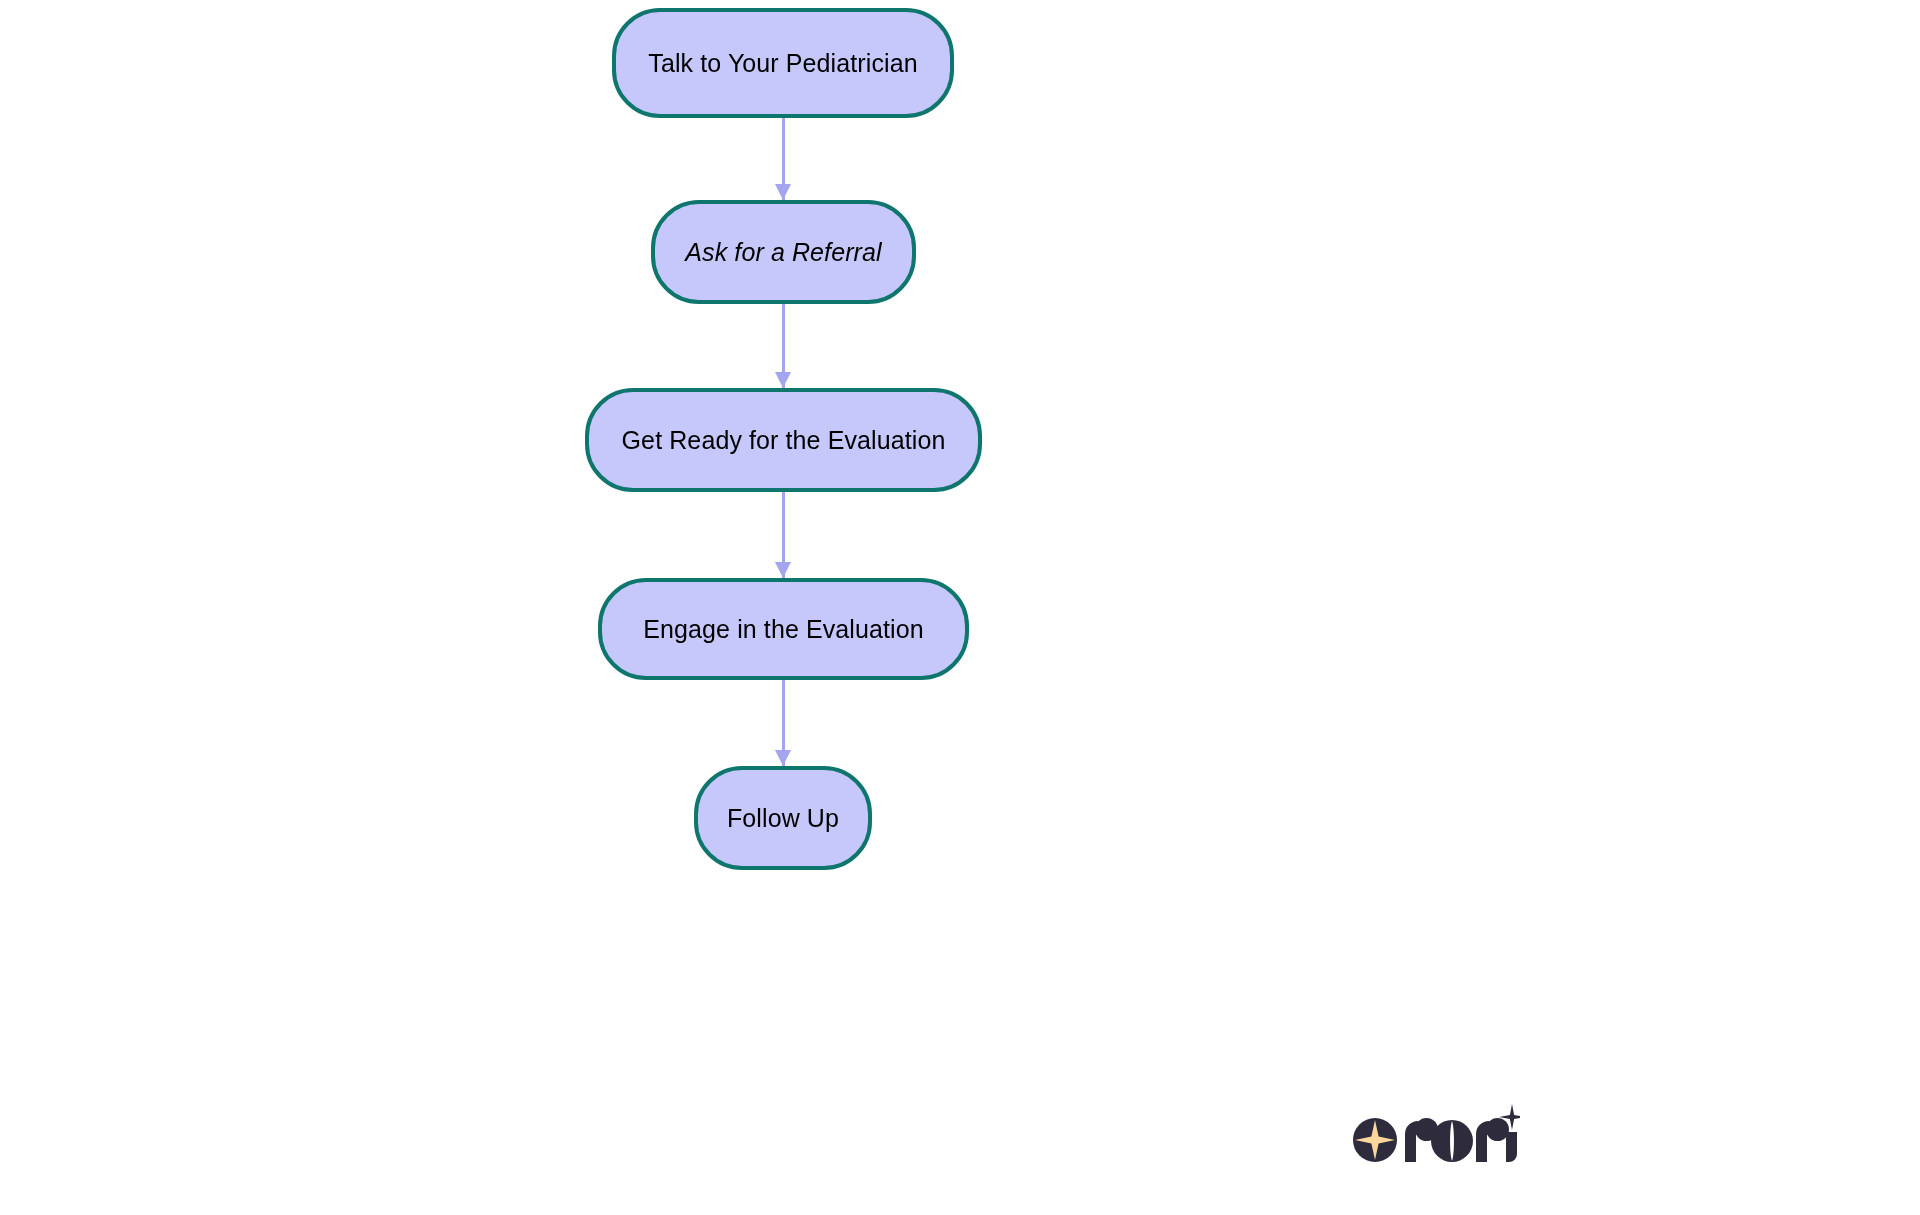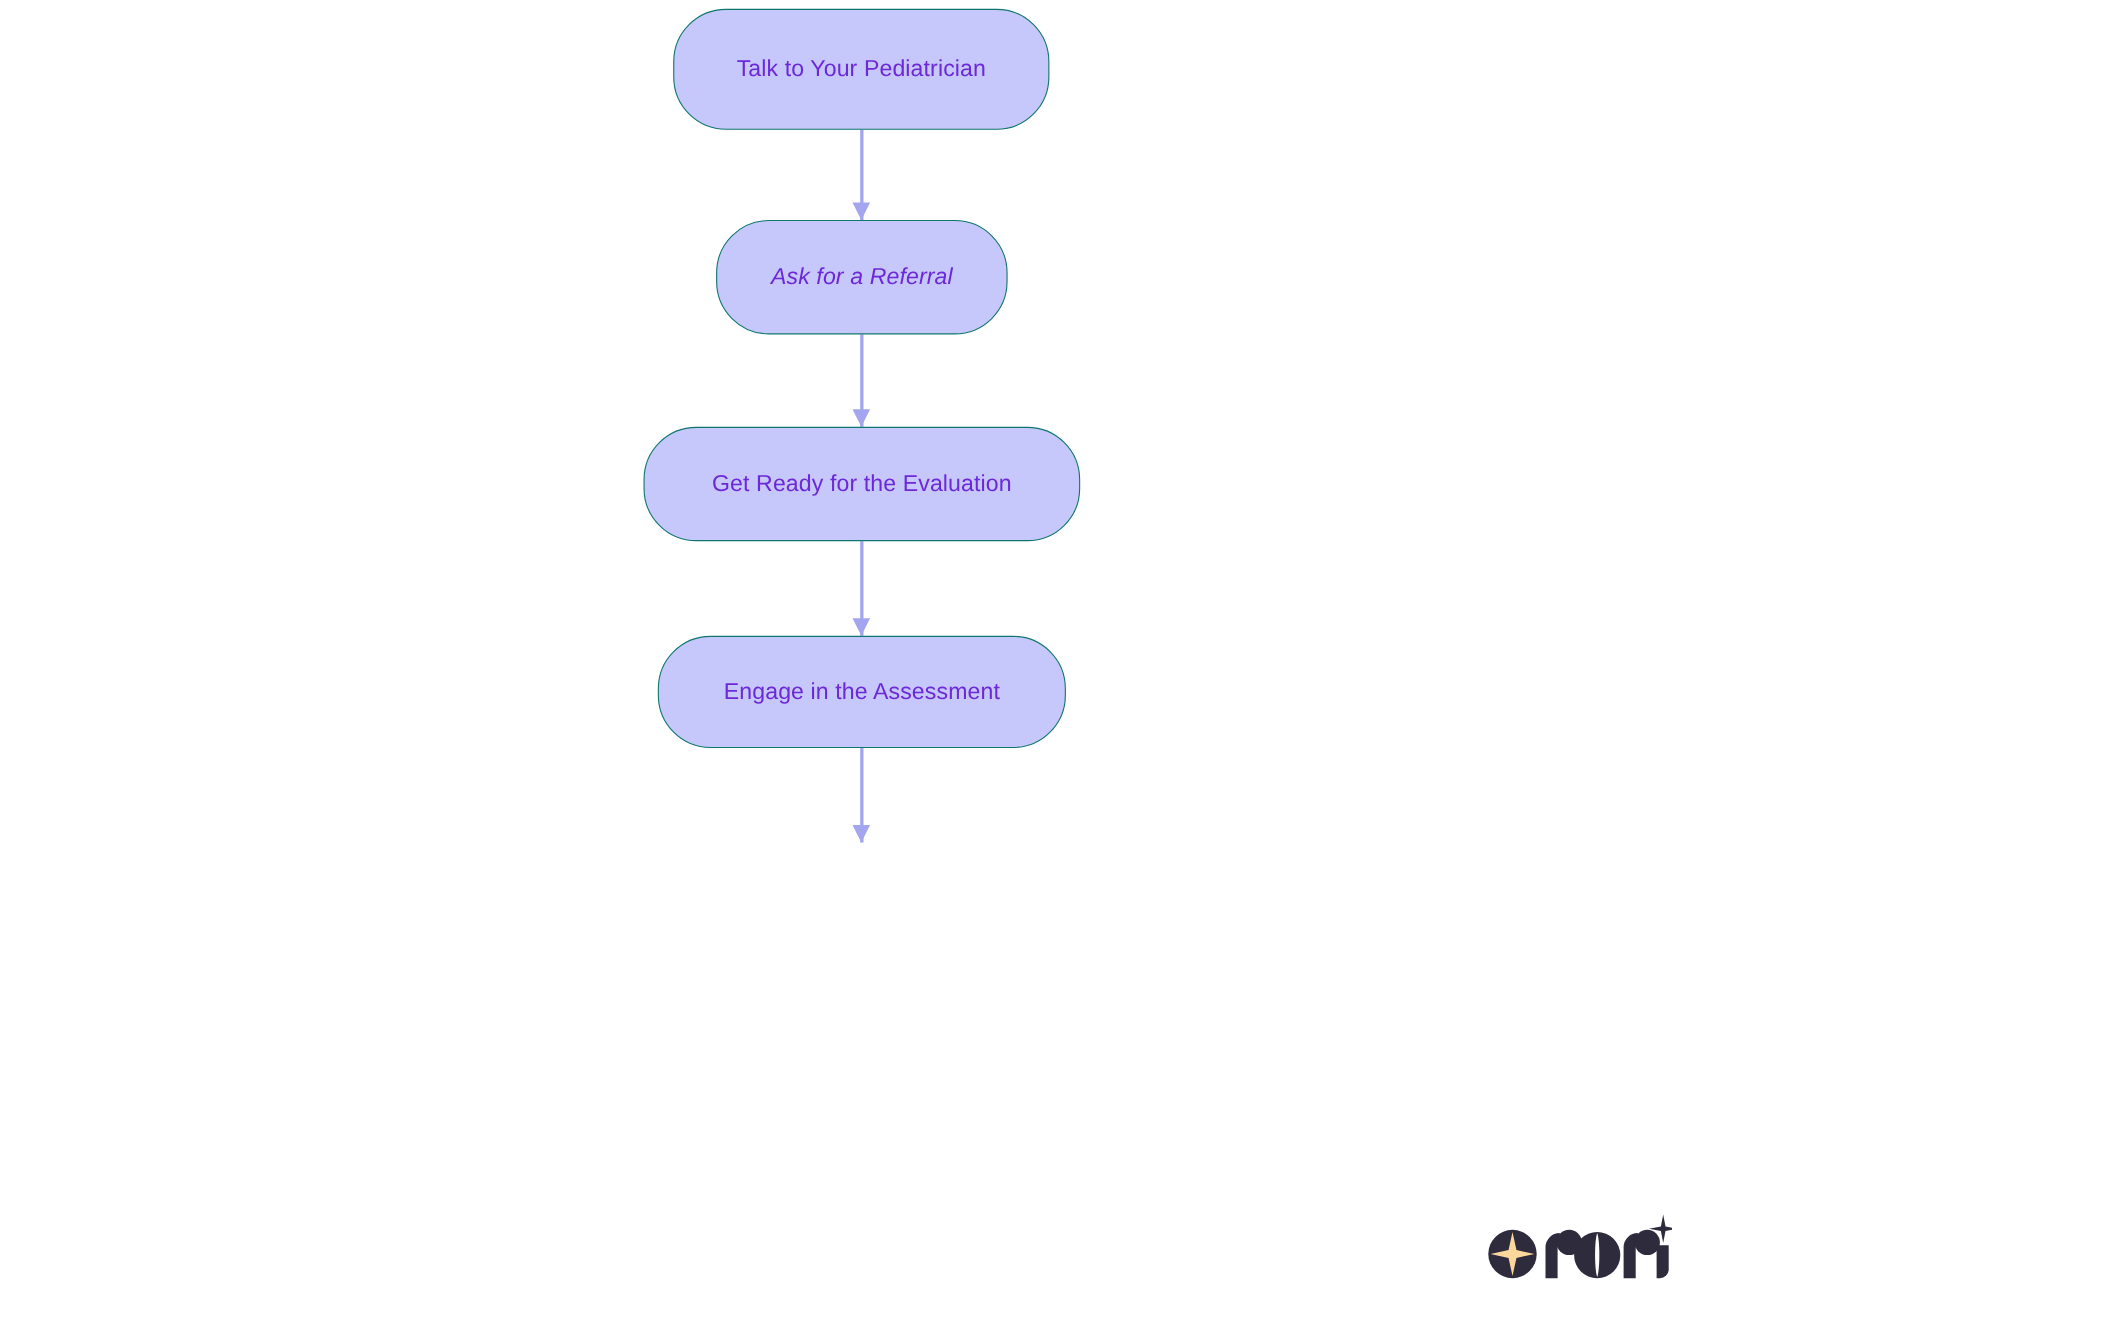--- a/index.html
+++ b/index.html
@@ -30,28 +30,28 @@
     left: 0;
     top: 0;
     width: 1568px;
     height: 1215px;
   }
 
   .node {
     position: absolute;
     box-sizing: border-box;
     background: #c6c7fa;
-    border: 1px solid #0f766e;
+    border: 4px solid #0f766e;
     border-radius: 48px;
-    color: #6d28d9;
+    color: #000000;
     display: flex;
     align-items: center;
     justify-content: center;
     text-align: center;
-    font-size: 21px;
+    font-size: 25px;
     font-weight: 400;
     letter-spacing: 0.1px;
     line-height: 1.15;
     white-space: nowrap;
   }
 
   
   #node-0 { left: 612px; top: 8px;   width: 342px; height: 110px; }
   #node-1 { left: 651px; top: 200px; width: 265px; height: 104px; font-style: italic; }
   #node-2 { left: 585px; top: 388px; width: 397px; height: 104px; justify-content: center; }
@@ -124,21 +124,24 @@
     <div class="node" id="node-0">
       <span>Talk to Your Pediatrician</span>
     </div>
     <div class="node" id="node-1">
       <span>Ask for a Referral</span>
     </div>
     <div class="node" id="node-2">
       <span>Get Ready for the Evaluation</span>
     </div>
     <div class="node" id="node-3">
-      <span>Engage in the Assessment</span>
+      <span>Engage in the Evaluation</span>
+    </div>
+    <div class="node" id="node-4">
+      <span>Follow Up</span>
     </div>
 
   </div>
 
   <div id="logo">
     <svg viewBox="0 0 168 72" xmlns="http://www.w3.org/2000/svg" aria-hidden="true">
 
       <g>
         <circle cx="23" cy="42" r="22" fill="#2e2b3c"></circle>
         <path d="M23 22 L26.6 38.4 L43 42 L26.6 45.6 L23 62 L19.4 45.6 L3 42 L19.4 38.4 Z" fill="#fbd79b"></path>

